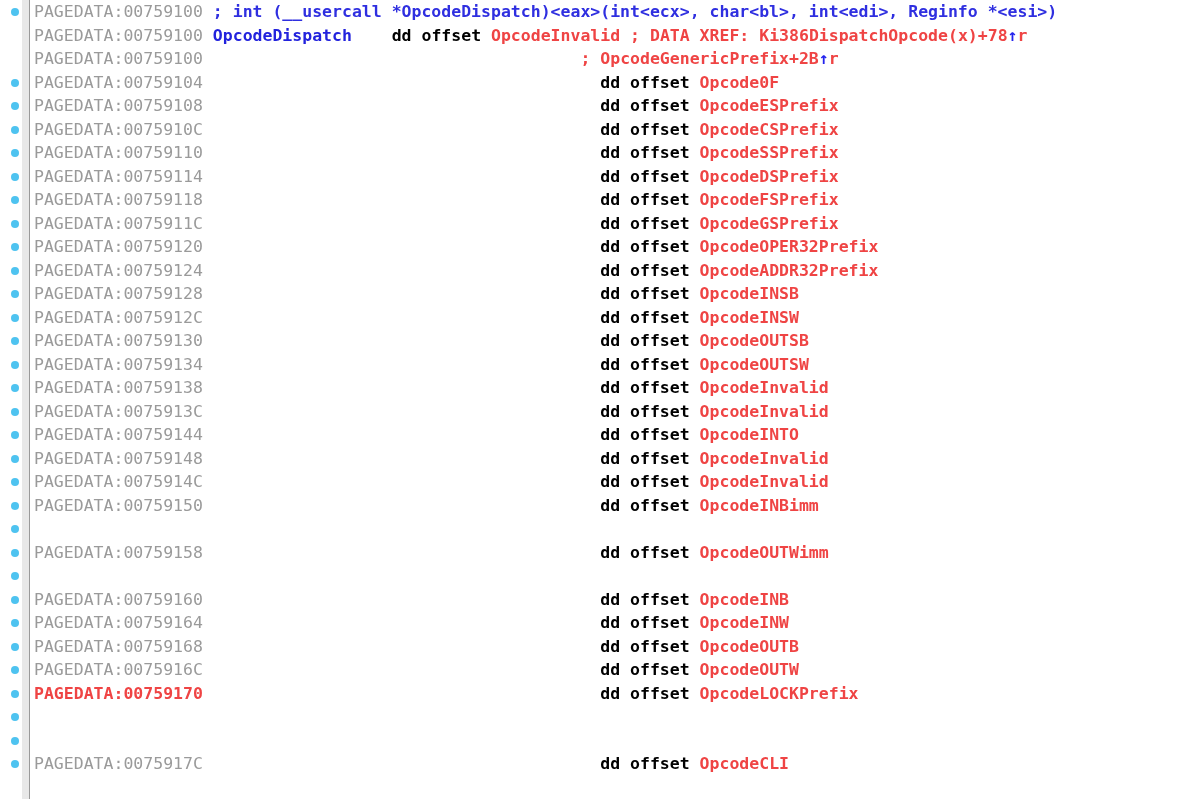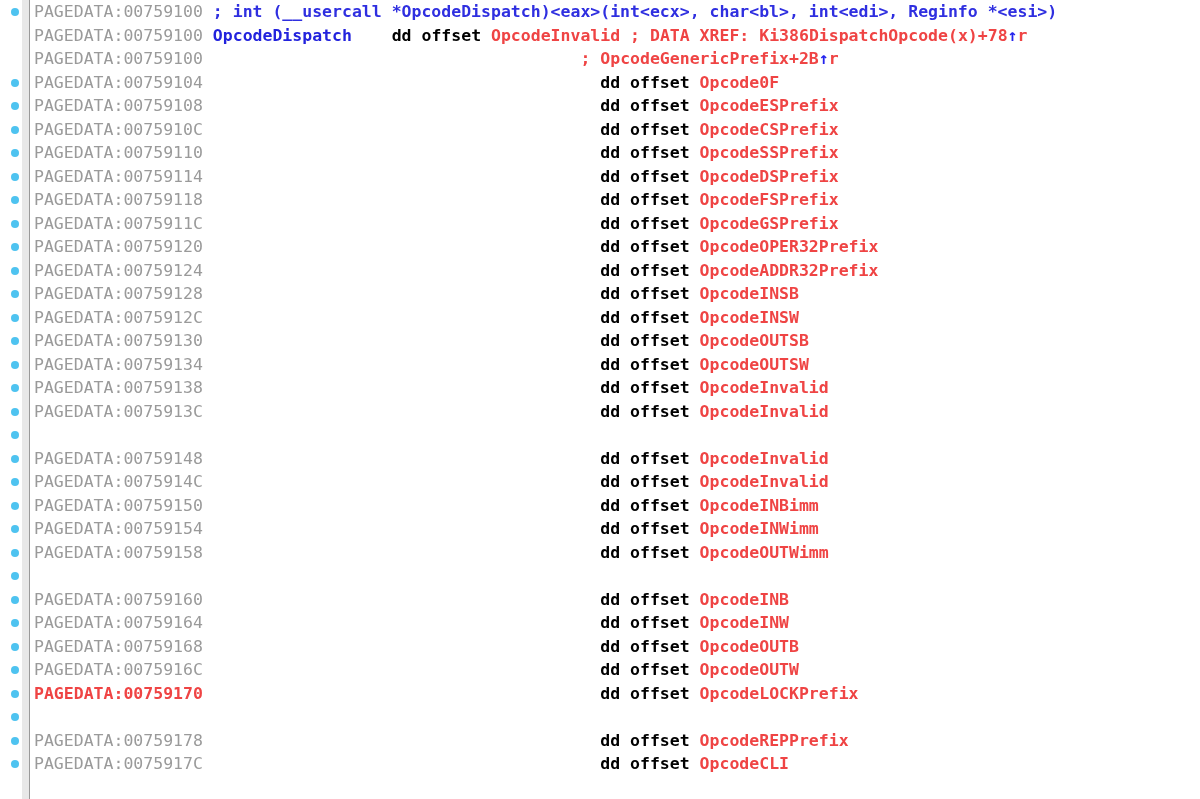--- a/index.html
+++ b/index.html
@@ -106,30 +106,30 @@
       <div class="row"><span class="dot"></span><span class="row-text"><span class="addr">PAGEDATA:00759118</span><span class="addr">                                        </span><span class="kw">dd offset </span><span class="sym">OpcodeFSPrefix</span></span></div>
       <div class="row"><span class="dot"></span><span class="row-text"><span class="addr">PAGEDATA:0075911C</span><span class="addr">                                        </span><span class="kw">dd offset </span><span class="sym">OpcodeGSPrefix</span></span></div>
       <div class="row"><span class="dot"></span><span class="row-text"><span class="addr">PAGEDATA:00759120</span><span class="addr">                                        </span><span class="kw">dd offset </span><span class="sym">OpcodeOPER32Prefix</span></span></div>
       <div class="row"><span class="dot"></span><span class="row-text"><span class="addr">PAGEDATA:00759124</span><span class="addr">                                        </span><span class="kw">dd offset </span><span class="sym">OpcodeADDR32Prefix</span></span></div>
       <div class="row"><span class="dot"></span><span class="row-text"><span class="addr">PAGEDATA:00759128</span><span class="addr">                                        </span><span class="kw">dd offset </span><span class="sym">OpcodeINSB</span></span></div>
       <div class="row"><span class="dot"></span><span class="row-text"><span class="addr">PAGEDATA:0075912C</span><span class="addr">                                        </span><span class="kw">dd offset </span><span class="sym">OpcodeINSW</span></span></div>
       <div class="row"><span class="dot"></span><span class="row-text"><span class="addr">PAGEDATA:00759130</span><span class="addr">                                        </span><span class="kw">dd offset </span><span class="sym">OpcodeOUTSB</span></span></div>
       <div class="row"><span class="dot"></span><span class="row-text"><span class="addr">PAGEDATA:00759134</span><span class="addr">                                        </span><span class="kw">dd offset </span><span class="sym">OpcodeOUTSW</span></span></div>
       <div class="row"><span class="dot"></span><span class="row-text"><span class="addr">PAGEDATA:00759138</span><span class="addr">                                        </span><span class="kw">dd offset </span><span class="sym">OpcodeInvalid</span></span></div>
       <div class="row"><span class="dot"></span><span class="row-text"><span class="addr">PAGEDATA:0075913C</span><span class="addr">                                        </span><span class="kw">dd offset </span><span class="sym">OpcodeInvalid</span></span></div>
-      <div class="row"><span class="dot"></span></div>
+      <div class="row"><span class="dot"></span><span class="row-text"><span class="addr">PAGEDATA:00759144</span><span class="addr">                                        </span><span class="kw">dd offset </span><span class="sym">OpcodeINTO</span></span></div>
       <div class="row"><span class="dot"></span><span class="row-text"><span class="addr">PAGEDATA:00759148</span><span class="addr">                                        </span><span class="kw">dd offset </span><span class="sym">OpcodeInvalid</span></span></div>
       <div class="row"><span class="dot"></span><span class="row-text"><span class="addr">PAGEDATA:0075914C</span><span class="addr">                                        </span><span class="kw">dd offset </span><span class="sym">OpcodeInvalid</span></span></div>
       <div class="row"><span class="dot"></span><span class="row-text"><span class="addr">PAGEDATA:00759150</span><span class="addr">                                        </span><span class="kw">dd offset </span><span class="sym">OpcodeINBimm</span></span></div>
-      <div class="row"><span class="dot"></span><span class="row-text"><span class="addr">PAGEDATA:00759154</span><span class="addr">                                        </span><span class="kw">dd offset </span><span class="sym">OpcodeINWimm</span></span></div>
+      <div class="row"><span class="dot"></span></div>
       <div class="row"><span class="dot"></span><span class="row-text"><span class="addr">PAGEDATA:00759158</span><span class="addr">                                        </span><span class="kw">dd offset </span><span class="sym">OpcodeOUTWimm</span></span></div>
       <div class="row"><span class="dot"></span></div>
       <div class="row"><span class="dot"></span><span class="row-text"><span class="addr">PAGEDATA:00759160</span><span class="addr">                                        </span><span class="kw">dd offset </span><span class="sym">OpcodeINB</span></span></div>
       <div class="row"><span class="dot"></span><span class="row-text"><span class="addr">PAGEDATA:00759164</span><span class="addr">                                        </span><span class="kw">dd offset </span><span class="sym">OpcodeINW</span></span></div>
       <div class="row"><span class="dot"></span><span class="row-text"><span class="addr">PAGEDATA:00759168</span><span class="addr">                                        </span><span class="kw">dd offset </span><span class="sym">OpcodeOUTB</span></span></div>
       <div class="row"><span class="dot"></span><span class="row-text"><span class="addr">PAGEDATA:0075916C</span><span class="addr">                                        </span><span class="kw">dd offset </span><span class="sym">OpcodeOUTW</span></span></div>
       <div class="row"><span class="dot"></span><span class="row-text"><span class="addr-hl">PAGEDATA:00759170</span><span class="addr">                                        </span><span class="kw">dd offset </span><span class="sym">OpcodeLOCKPrefix</span></span></div>
       <div class="row"><span class="dot"></span></div>
-      <div class="row"><span class="dot"></span><span class="row-text"><span class="addr">PAGEDATA:00759178</span><span class="addr">                                        </span><span class="kw">dd offset </span><span class="sym">OpcodeREPPrefix</span></span></div>
+      <div class="row"><span class="dot"></span></div>
       <div class="row"><span class="dot"></span><span class="row-text"><span class="addr">PAGEDATA:0075917C</span><span class="addr">                                        </span><span class="kw">dd offset </span><span class="sym">OpcodeCLI</span></span></div>
     </div>
 
 </div>
 
 </body></html>

